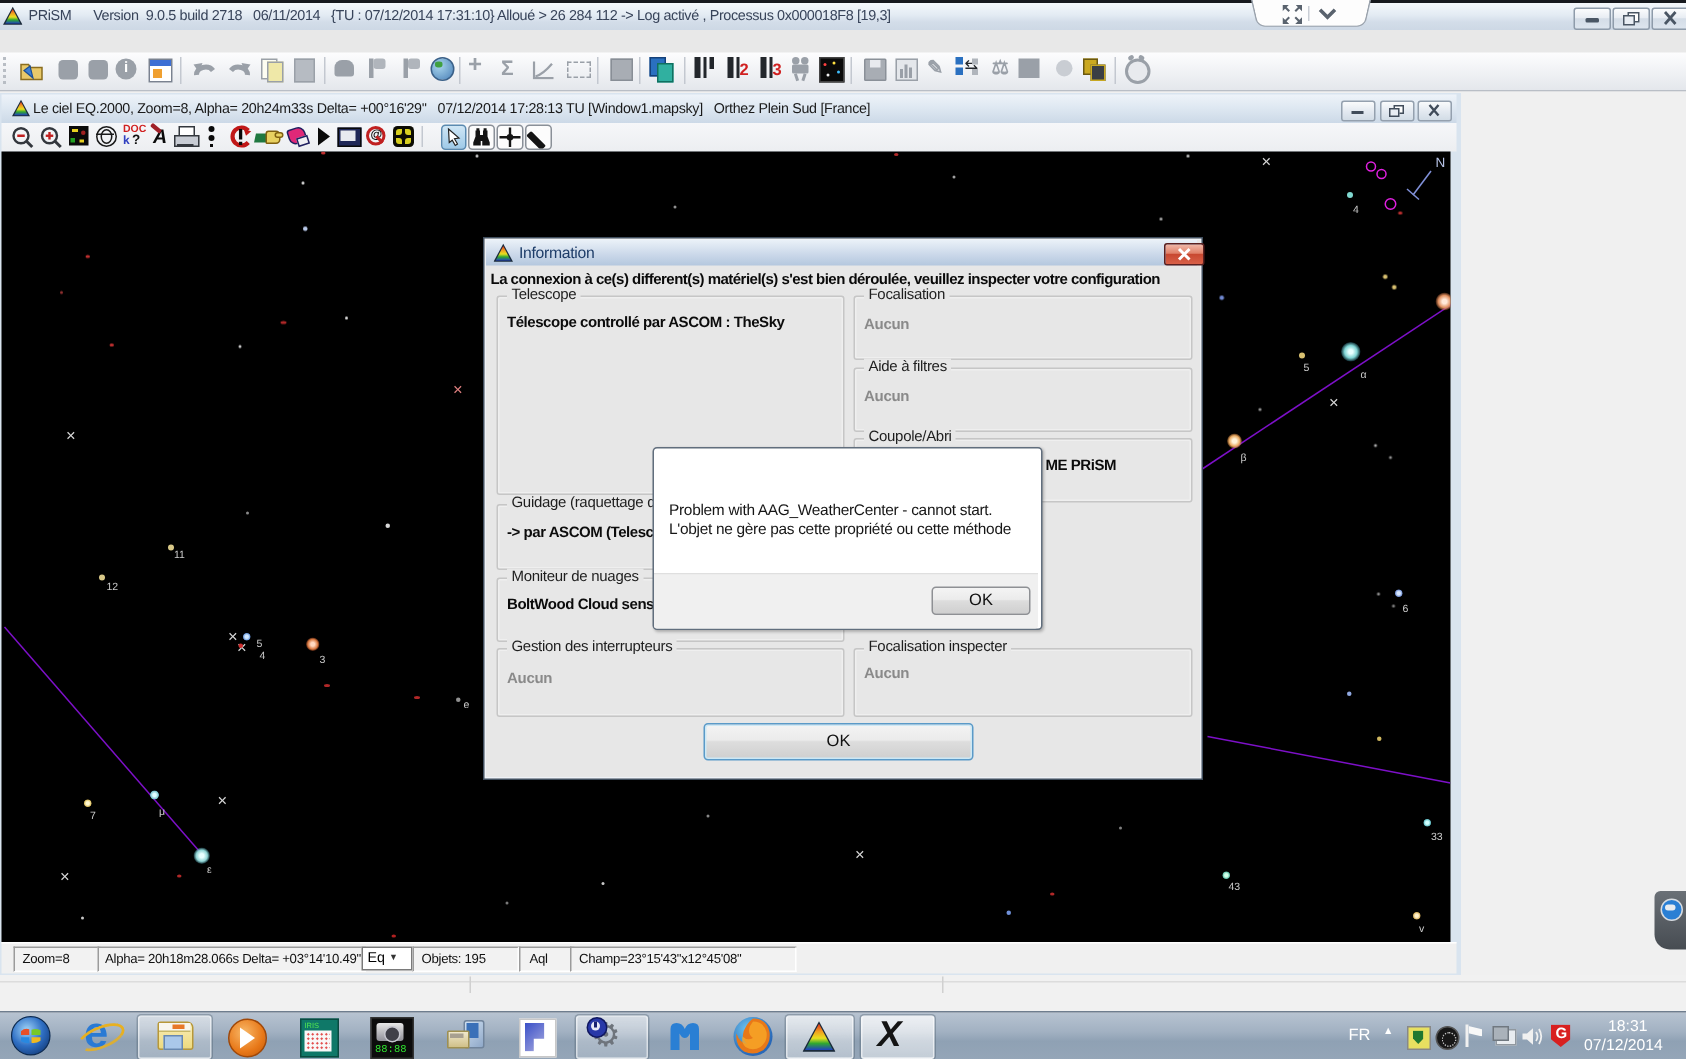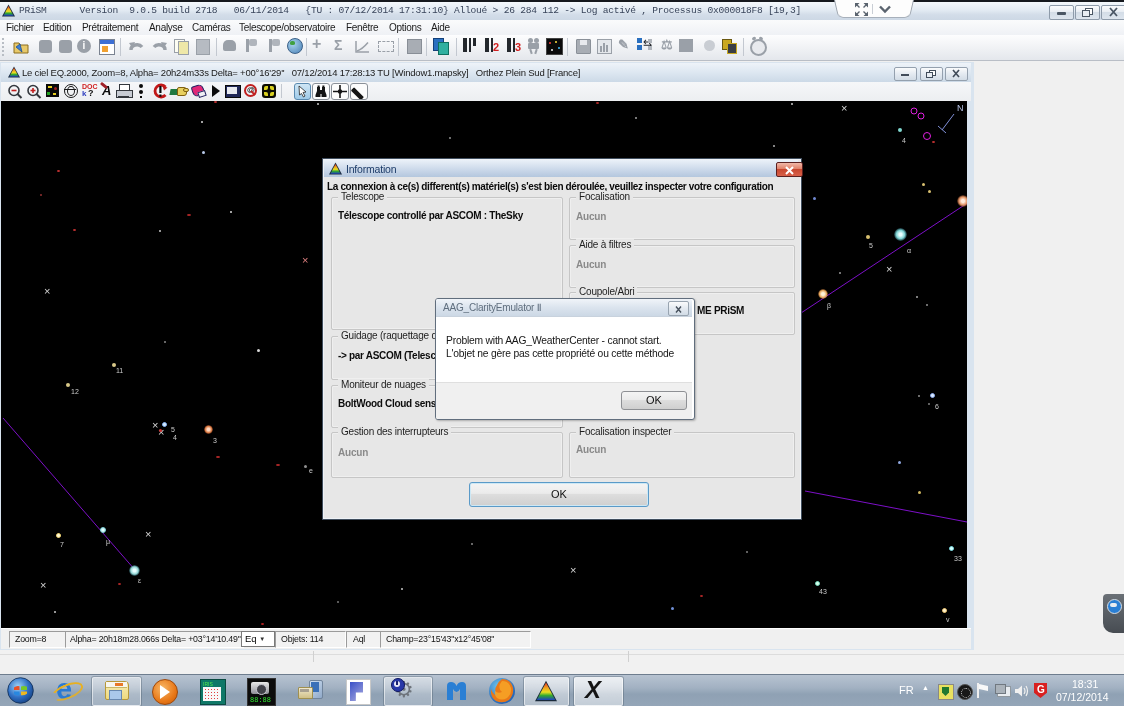--- a/index.html
+++ b/index.html
@@ -1,21 +1,21 @@
 <!DOCTYPE html>
 <html><head><meta charset="utf-8">
 <style>
 html,body{margin:0;padding:0;width:1124px;height:706px;overflow:hidden;background:#e8e8e8;
  font-family:"Liberation Sans",sans-serif;}
 .abs{position:absolute;}
 #stage{position:absolute;left:0;top:0;width:1124px;height:706px;}
 
 #titlebar{left:0;top:0;width:1124px;height:18px;
  background:linear-gradient(#f4f8fc,#e3ebf3 45%,#d3dde9 70%,#cdd8e5);
- border-top:2px solid #16191e;font-family:Liberation Mono, monospace;}
+ border-top:2px solid #16191e;}
 #titletext{left:19px;top:3px;font-size:9.6px;letter-spacing:-0.25px;color:#38445a;white-space:pre;}
 .capbtn{top:3px;height:13px;width:23px;border:1px solid #8e9bAA;border-radius:2px;
  background:linear-gradient(#fbfcfd,#e8edf3 45%,#d4dde7 50%,#dde5ee);
  color:#4a5664;text-align:center;font-size:9px;line-height:12px;font-weight:bold;}
 #notch{left:834px;top:0;width:78px;height:19px;background:#fdfdfd;
  border:1px solid #9aa2ac;border-top:none;border-radius:0 0 6px 6px;
  transform:perspective(12px) rotateX(-4deg);transform-origin:50% 0;}
 #menubar{left:0;top:20px;width:1124px;height:15px;background:linear-gradient(#fafbfc,#eff1f5);}
 .mi{top:2px;font-size:10px;letter-spacing:-0.3px;color:#1c1c1c;}
 #toolbar{left:0;top:35px;width:1124px;height:25px;
@@ -111,31 +111,20 @@
       </g>
       <g fill="#5a636e">
         <path d="M0 0 L4.5 0 L0 4.5 Z M13 0 L13 4.5 L8.5 0 Z M0 13 L0 8.5 L4.5 13 Z M13 13 L8.5 13 L13 8.5 Z"></path>
       </g>
     </svg>
 <div class="abs" style="left:872px;top:4px;width:1px;height:10px;background:#c9ced5;"></div>
 <svg class="abs" style="left:878px;top:5px" width="14" height="9">
       <path d="M2 1.5 L7 6.5 L12 1.5" stroke="#5a636e" stroke-width="2.4" fill="none"></path>
     </svg>
 
-<div class="abs" id="menubar">
- <span class="abs mi" style="left:6px">Fichier</span>
- <span class="abs mi" style="left:43px">Edition</span>
- <span class="abs mi" style="left:82px">Prétraitement</span>
- <span class="abs mi" style="left:149px">Analyse</span>
- <span class="abs mi" style="left:192px">Caméras</span>
- <span class="abs mi" style="left:239px">Telescope/observatoire</span>
- <span class="abs mi" style="left:346px">Fenêtre</span>
- <span class="abs mi" style="left:389px">Options</span>
- <span class="abs mi" style="left:431px">Aide</span>
-</div>
 
 <div class="abs" id="toolbar">
  <div class="abs" style="left:2px;top:3px;width:3px;height:18px;border-left:2px dotted #b8bdc4;"></div>
  <svg class="abs" style="left:13px;top:4px" width="16" height="16" viewBox="0 0 16 16">
   <path d="M1 4 h5 l1.5 2 H15 v8 H1 z" fill="#e8c96a" stroke="#8a6d1f" stroke-width="1"></path>
   <path d="M3 8 l6 5 -2-8 z" fill="#3d7fd4" stroke="#1d4f94" stroke-width=".8"></path>
       </svg>
  <div class="abs gsq" style="left:39px"></div>
  <div class="abs gsq" style="left:59px"></div>
  <div class="abs" style="left:77px;top:4px;width:14px;height:14px;border-radius:50%;background:#9aa0a8;color:#fff;font-size:10px;font-weight:bold;text-align:center;line-height:14px;">i</div>
@@ -426,21 +415,21 @@
   <div class="star" style="left:700px;top:62px;width:2px;height:2px;background:#808080;"></div>
   <div class="star" style="left:368px;top:214px;width:2px;height:2px;background:#787878;"></div>
   <div class="star" style="left:470px;top:442px;width:2px;height:2px;background:#888888;"></div>
   <div class="star" style="left:745px;top:450px;width:2px;height:2px;background:#808080;"></div>
   <div class="star" style="left:336px;top:500px;width:2px;height:2px;background:#787878;"></div>
  </div>
  <div class="abs" id="instatus">
   <div class="abs spanel" style="left:8px;width:51px;padding-left:5px;">Zoom=8</div>
   <div class="abs spanel" style="left:64px;width:173px;padding-left:4px;">Alpha= 20h18m28.066s Delta= +03°14'10.49"</div>
   <div class="abs" style="left:240px;top:2px;width:29px;height:13px;background:#fff;border:1px solid #7a7a7a;font-size:9.5px;padding:1px 0 0 3px;">Eq <span style="font-size:6px;color:#333;vertical-align:1px;">▼</span></div>
-  <div class="abs spanel" style="left:274px;width:64px;padding-left:5px;">Objets: 114</div>
+  <div class="abs spanel" style="left:274px;width:64px;padding-left:5px;">Objets: 195</div>
   <div class="abs spanel" style="left:345px;width:29px;padding-left:6px;">Aql</div>
   <div class="abs spanel" style="left:379px;width:144px;padding-left:5px;">Champ=23°15'43"x12°45'08"</div>
  </div>
 </div>
 <div class="abs" style="left:1103px;top:533px;width:21px;height:39px;background:linear-gradient(#6a7076,#474c52);border-radius:4px 0 0 10px;">
   <div class="abs" style="left:4px;top:5px;width:13px;height:13px;border-radius:50%;background:#2a7fd4;border:1px solid #d8dce0;"></div>
   <div class="abs" style="left:7px;top:9px;width:7px;height:4px;background:#e8ecf0;border-radius:2px;"></div>
 </div>
 </div>
 <div class="abs" id="botstrip">
@@ -607,25 +596,19 @@
    <div class="aucun" style="left:6px;top:14px;">Aucun</div>
  </div>
  <div class="abs gbox" style="left:246px;top:273px;width:224px;height:44px;">
    <span class="glabel">Focalisation inspecter</span>
    <div class="aucun" style="left:6px;top:11px;">Aucun</div>
  </div>
  <div class="w7btn" style="left:146px;top:323px;width:178px;height:23px;border-color:#5a9ac8;box-shadow:0 0 0 1px #cde8f5 inset;line-height:22px;">OK</div>
 </div>
 
 <div class="abs" id="dlg2">
- <div class="abs" id="dlg2title">
-  <span class="abs" style="left:7px;top:3px;font-size:10px;letter-spacing:-0.2px;color:#5f6e7e;">AAG_ClarityEmulator Ⅱ</span>
-  <div class="abs" style="left:232px;top:2px;width:19px;height:13px;border:1px solid #98a4b0;border-radius:2px;background:linear-gradient(#fafbfc,#e4eaf1 50%,#d2dce6);"><svg width="19" height="13">
-            <path d="M7 3.5 L12 9.5 M12 3.5 L7 9.5" stroke="#46505c" stroke-width="1.4"></path>
-          </svg></div>
- </div>
  <div class="abs" style="left:10px;top:36px;font-size:10.3px;letter-spacing:-0.2px;color:#161616;white-space:nowrap;">Problem with AAG_WeatherCenter - cannot start.</div>
  <div class="abs" style="left:10px;top:49px;font-size:10.3px;letter-spacing:-0.2px;color:#161616;white-space:nowrap;">L'objet ne gère pas cette propriété ou cette méthode</div>
  <div class="abs" id="dlg2foot">
   <div class="w7btn" style="left:185px;top:8px;width:64px;height:17px;line-height:16px;">OK</div>
  </div>
 </div>
 </div>
 
 </body></html>

